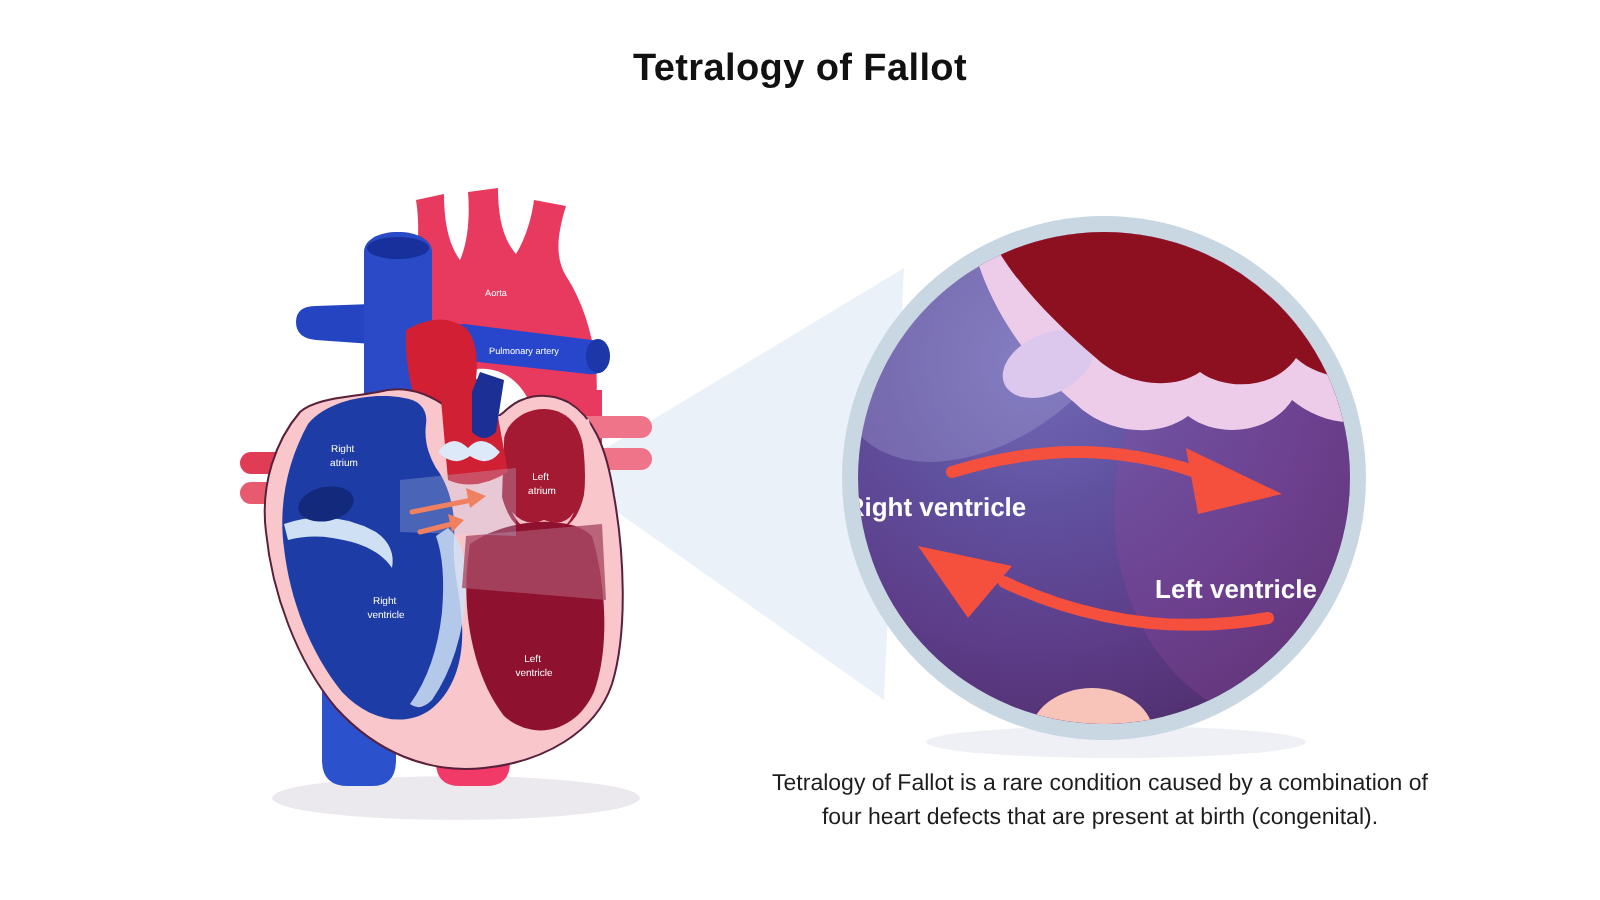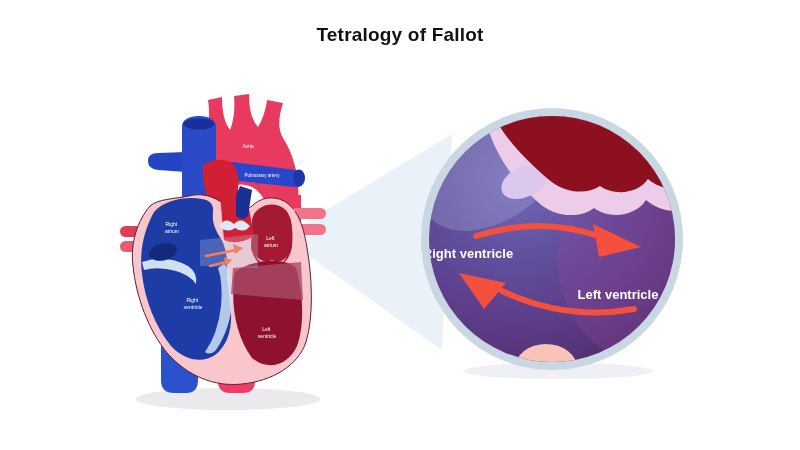--- a/index.html
+++ b/index.html
@@ -135,14 +135,18 @@
         <path d="M 476,236 Q 540,216 598,236" fill="none" stroke-width="6" stroke-linecap="round" stroke="#f4503d"></path>
         <polygon points="641,247 593,224 599,257" fill="#f4503d"></polygon>
         <path d="M 502,291 Q 566,321 634,309" fill="none" stroke-width="6" stroke-linecap="round" stroke="#f4503d"></path>
         <polygon points="459,273 506,283 484,309" fill="#f4503d"></polygon>
         <text class="mag-label" x="468" y="258">Right ventricle</text>
         <text class="mag-label" x="618" y="299">Left ventricle</text>
       </g>
     </g>
   </svg>
 
+  <div class="caption">
+    <div>Tetralogy of Fallot is a rare condition caused by a combination of</div>
+    <div>four heart defects that are present at birth (congenital).</div>
+  </div>
 
 </div>
 
 </body></html>

